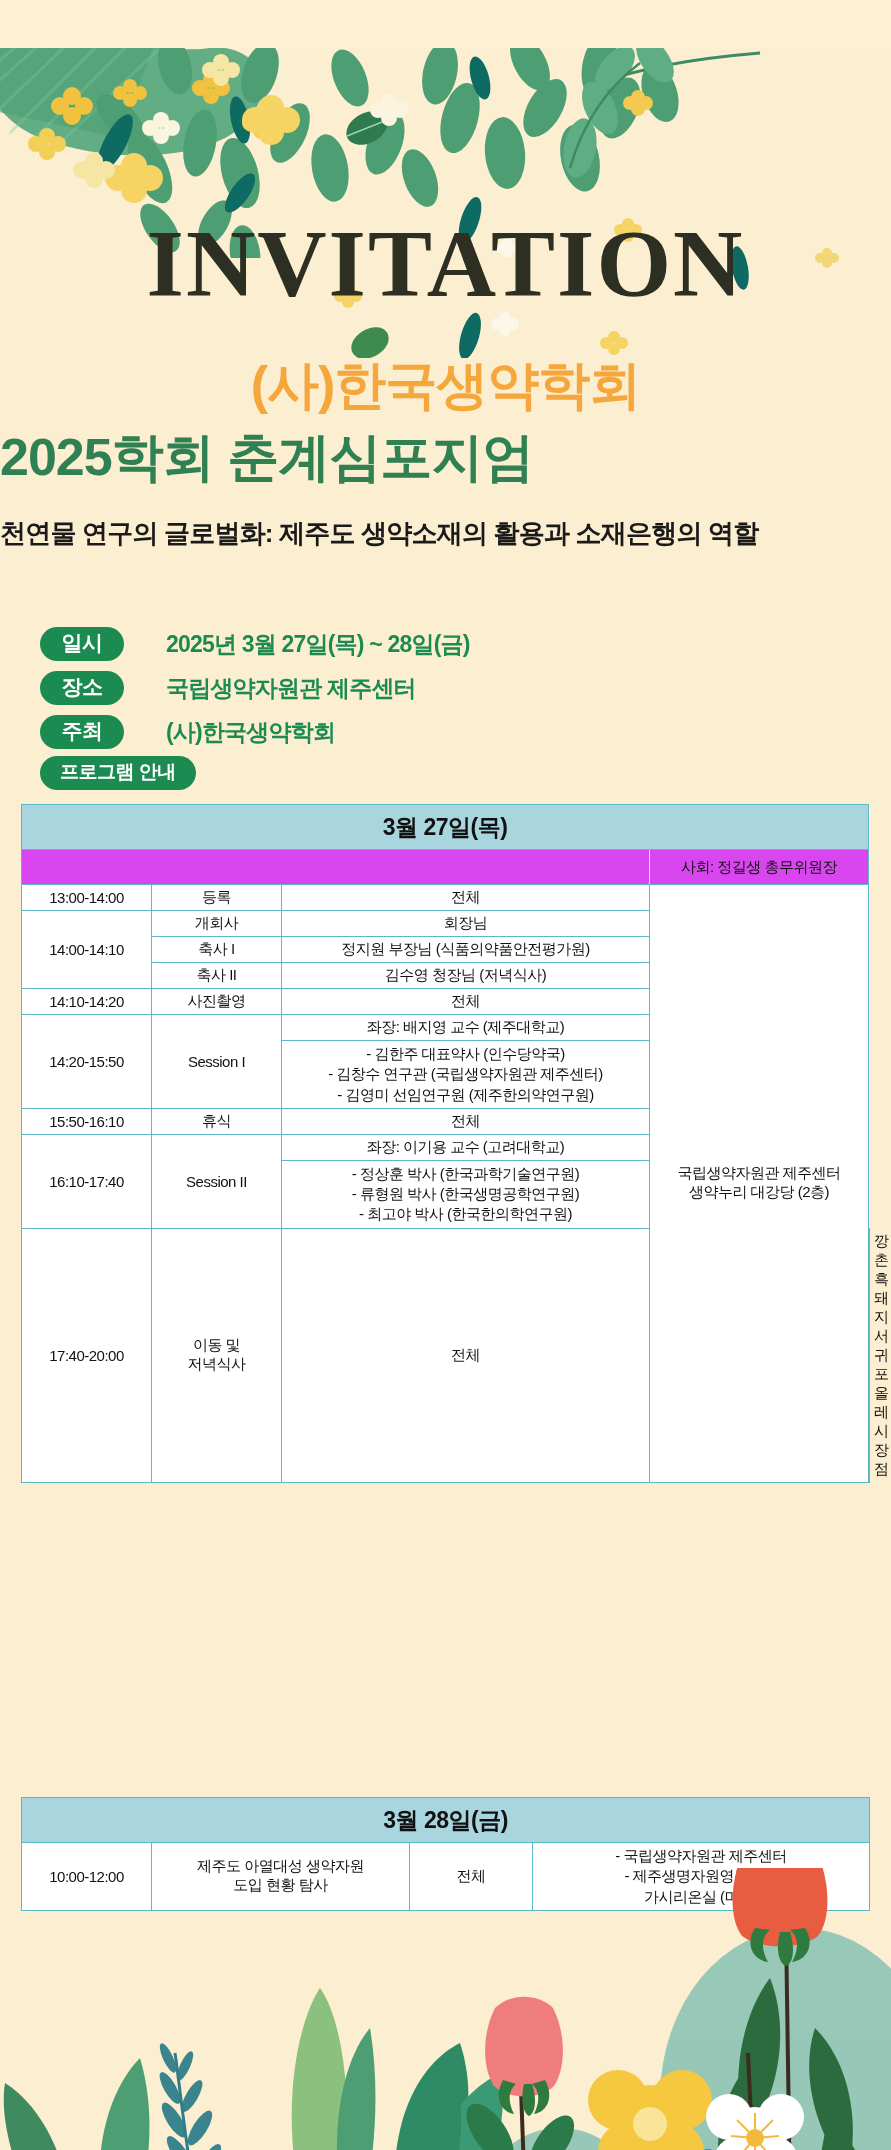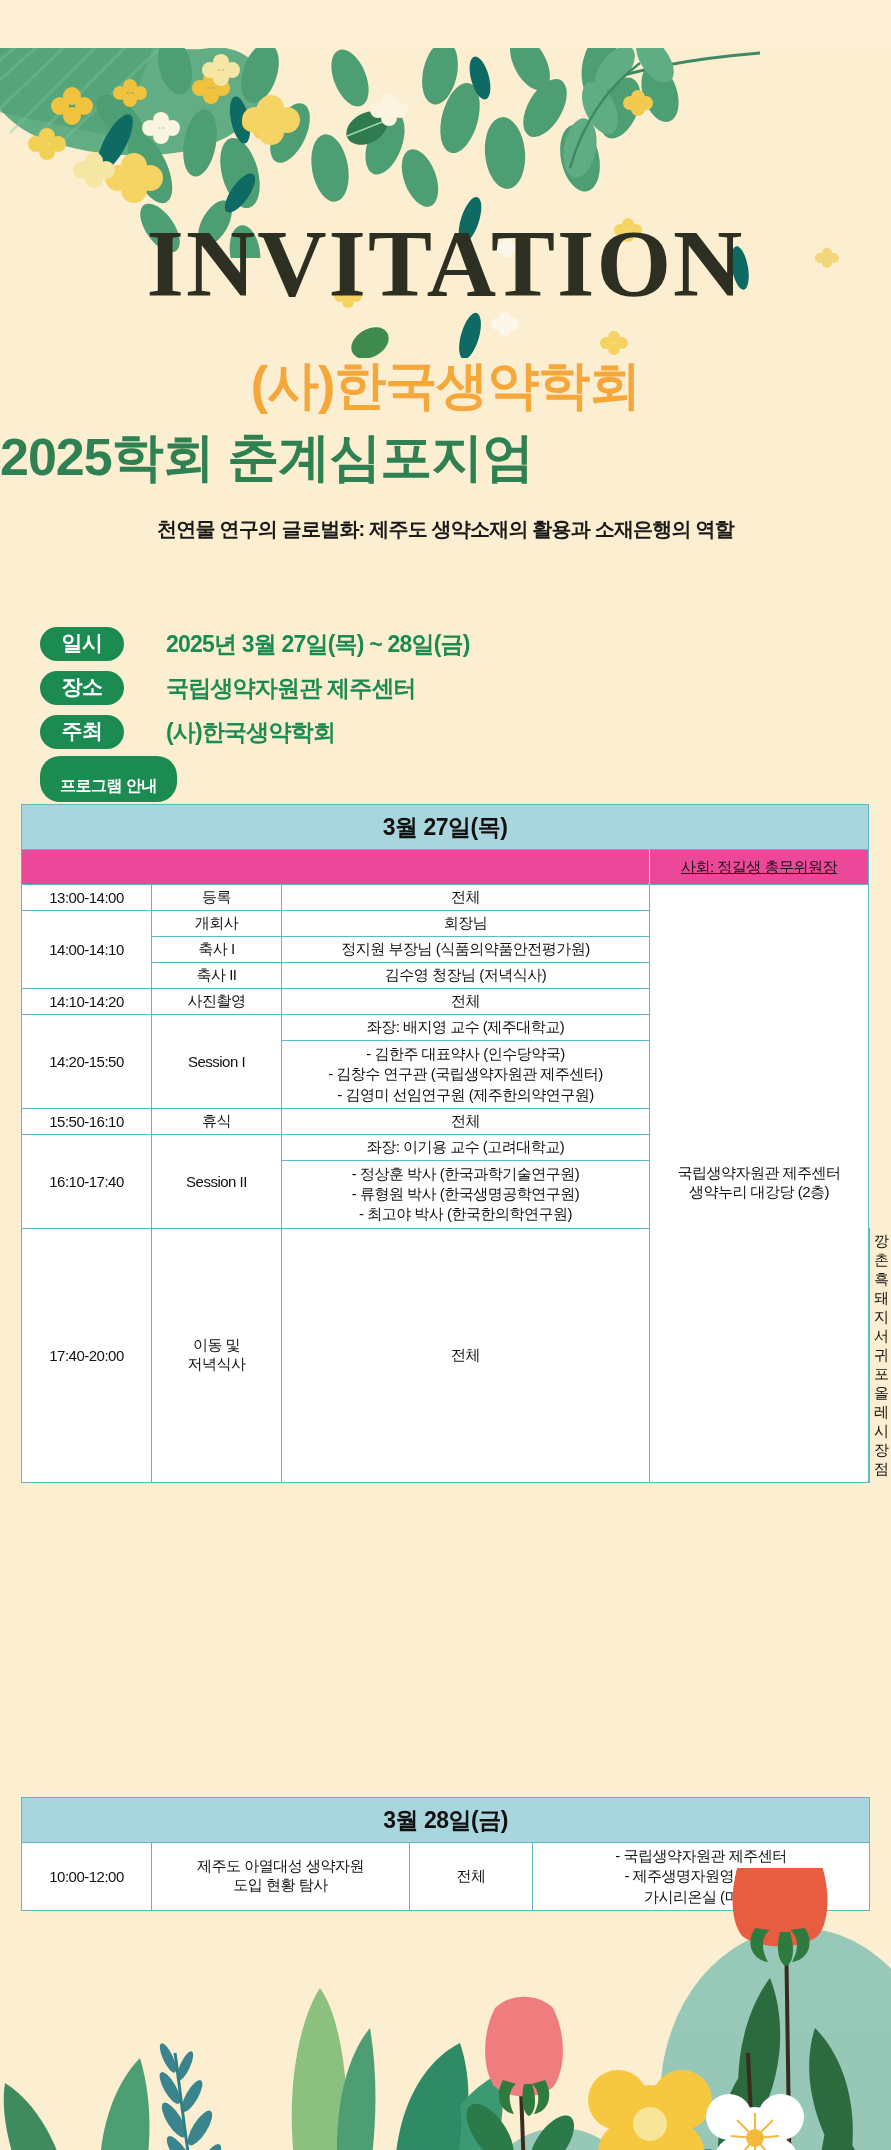--- a/index.html
+++ b/index.html
@@ -70,22 +70,21 @@
     font-weight: 700;
     color: #2f8052;
     letter-spacing: -1px;
     line-height: 1.15;
   }
   .subtitle {
     position: absolute;
     top: 468px;
     left: 0;
     width: 891px;
-    text-align: center;
-    font-size: 20px;
+    font-size: 26px;
     font-weight: 700;
     color: #1a1a1a;
     letter-spacing: -0.8px;
   }
 
   
   #info-block {
     position: absolute;
     top: 576px;
     left: 40px;
@@ -118,22 +117,22 @@
     color: #1c8b52;
     letter-spacing: -0.8px;
   }
 
   #program-tab {
     position: absolute;
     top: 708px;
     left: 40px;
   }
   #program-tab .badge {
-    font-size: 16px;
-    padding: 21px 20px 7px 20px;
+    font-size: 19px;
+    padding: 5px 20px 7px 20px;
     border-radius: 20px;
   }
 
   
   .sched-wrap {
     position: absolute;
     left: 21px;
     width: 710px;
   }
   #day1-wrap { top: 756px; }
@@ -157,29 +156,28 @@
   }
   .day-header {
     background: #a9d6de !important;
     font-size: 23px !important;
     font-weight: 700 !important;
     color: #111 !important;
     height: 38px;
     letter-spacing: -0.8px;
   }
   .chair-row td {
-    background: #ec4899;
+    background: #d946ef;
     text-align: right;
     font-weight: 700;
     font-size: 15px;
     height: 28px;
     padding-right: 10px;
     border-left-color: #eeeeee;
     border-right-color: #5bb8c6;
-    text-decoration: underline;
   }
   .chair-blank {
     background: #eeeeee;
     border-right-color: #eeeeee !important;
   }
   td.lead-right {
     text-align: right;
     padding-right: 6px;
     border-bottom: none;
   }

